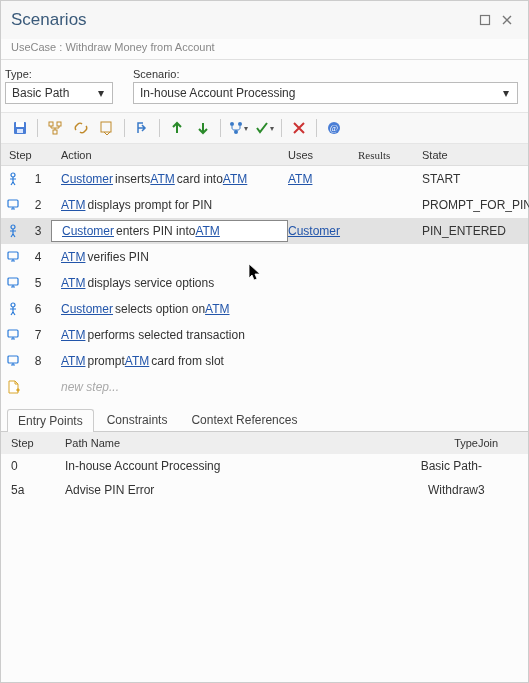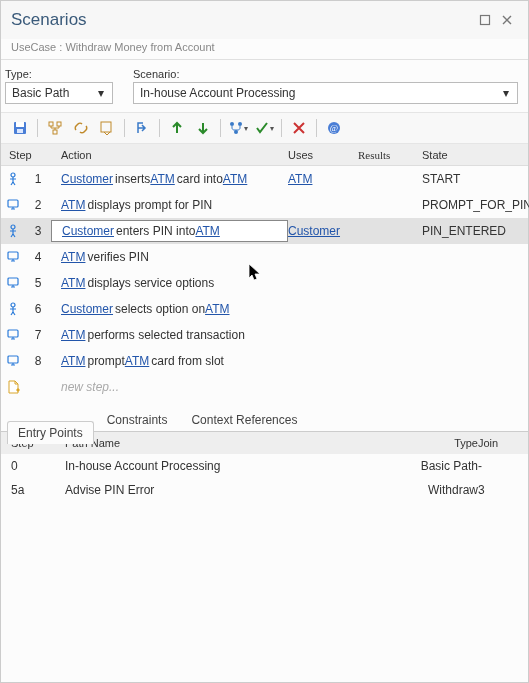--- a/index.html
+++ b/index.html
@@ -48,21 +48,21 @@
   .ghost { color:#aaa; font-style:italic; }
   .rowicon svg { width:14px; height:14px; }
 
   
   .cursor { position:absolute; left:247px; top:262px; pointer-events:none; }
   .cursor svg{ width:16px; height:20px; }
 
   
   .tabs { display:flex; margin-top:8px; border-bottom:1px solid #ccc; padding-left:6px; font-size:12px; }
   .tab { padding:4px 10px; border:1px solid transparent; border-bottom:none; margin-right:2px; cursor:pointer; color:#444; }
-  .tab.active { background:#fcfcfc; border-color:#ccc; border-radius:3px 3px 0 0; position:relative; top:13px; }
+  .tab.active { background:#fcfcfc; border-color:#ccc; border-radius:3px 3px 0 0; position:relative; top:1px; }
 
   
   .bgrid { flex:1; display:flex; flex-direction:column; border-top:none; }
   .bgridhead { display:flex; background:#eeeeee; height:22px; align-items:center; font-size:11px; }
   .b-step { width:54px; padding-left:10px;}
   .b-path { flex:1; padding-left:10px;}
   .b-type { width:100px;text-align:right; }
   .b-join { width:50px; }
   .brow { display:flex; height:24px; align-items:center; font-size:12px; }
   .bgrid .filler{ flex:1; background:#fcfcfc;}

